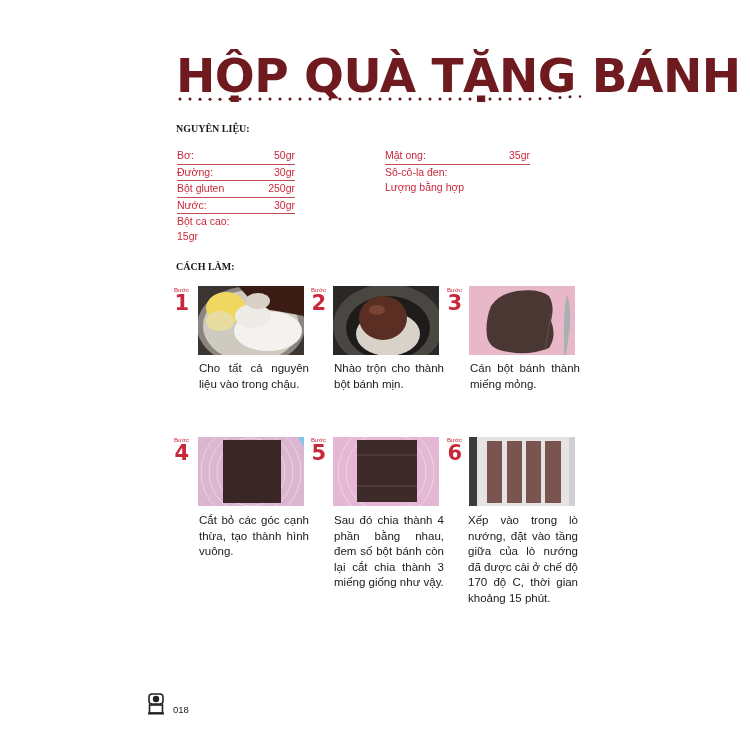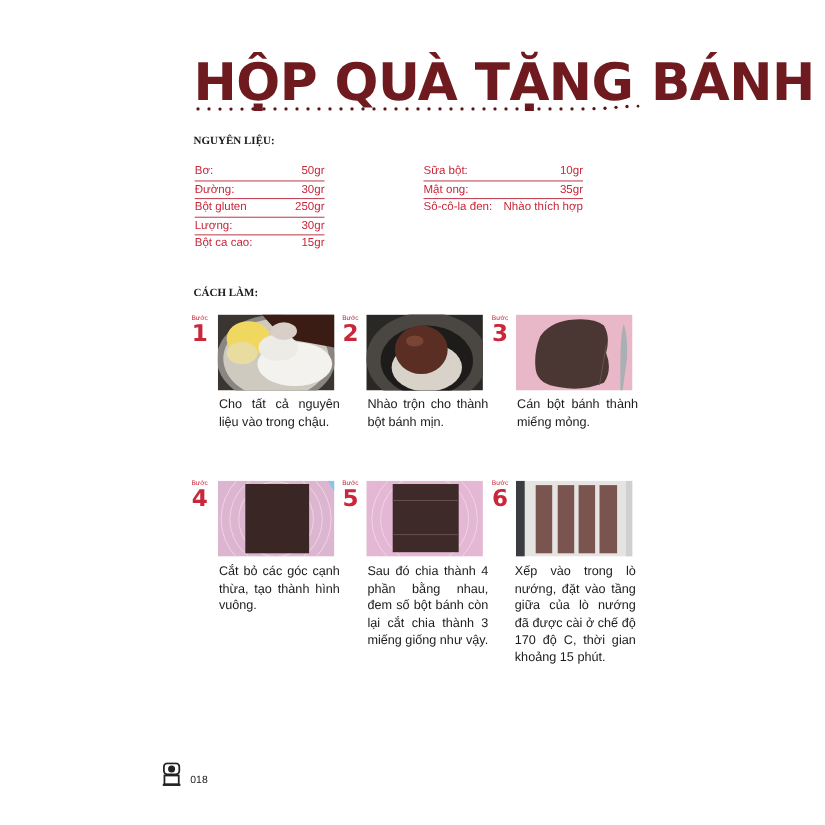--- a/index.html
+++ b/index.html
@@ -19,21 +19,21 @@
       position: absolute; font-family: "Liberation Serif", serif;
       font-weight: bold; font-size: 10px; color: #1a1a1a;
     }
     .ing-table { position: absolute; width: 118px; }
     .ing-row {
       display: flex; justify-content: space-between;
       font-family: Liberation Sans, sans-serif; font-size: 10.5px;
       color: #c8283a; height: 16.5px; line-height: 15px;
       border-bottom: 1.2px solid #c24a58;
     }
-    .ing-row.last { border-bottom: none; }
+    .ing-row.last { border-bottom: none; flex-direction: column; }
 
     .step-label { position: absolute; width: 26px; text-align: right; }
     .step-word { font-size: 6px; color: #c8283a; display: block; line-height: 7px; }
     .step-num { font-size: 21px; font-weight: bold; color: #c8283a; display: block; line-height: 19px; font-family: "DejaVu Sans", sans-serif; }
 
     .photo { position: absolute; width: 106px; height: 69px; overflow: hidden; }
     .caption {
       position: absolute; width: 110px; font-size: 11.5px; line-height: 15.5px;
       color: #1a1a1a; text-align: justify; font-family: "Liberation Sans", sans-serif;
     }
@@ -101,41 +101,37 @@
     </div>
   <div class="ing-row">
       <span>Đường:</span>
       <span>30gr</span>
     </div>
   <div class="ing-row">
       <span>Bột gluten</span>
       <span>250gr</span>
     </div>
   <div class="ing-row">
-      <span>Lượng:</span>
+      <span>Nước:</span>
       <span>30gr</span>
     </div>
   <div class="ing-row last">
       <span>Bột ca cao:</span>
       <span>15gr</span>
     </div>
 </div>
 
 <div class="ing-table" style="left:385px; top:148px; width:145px;">
   <div class="ing-row">
-      <span>Sữa bột:</span>
-      <span>10gr</span>
-    </div>
-  <div class="ing-row">
       <span>Mật ong:</span>
       <span>35gr</span>
     </div>
   <div class="ing-row last">
       <span>Sô-cô-la đen:</span>
-      <span>Nhào thích hợp</span>
+      <span>Lượng bằng hợp</span>
     </div>
 </div>
 
 <div class="section-head" style="left:176px; top:261px;">CÁCH LÀM:</div>
 
 <div class="step-label" style="left:163px; top:287px;">
   <span class="step-word">Bước</span>
   <span class="step-num">1</span>
 </div>
 <svg class="photo" style="left:198px; top:286px;" viewBox="0 0 106 69" preserveAspectRatio="none">

